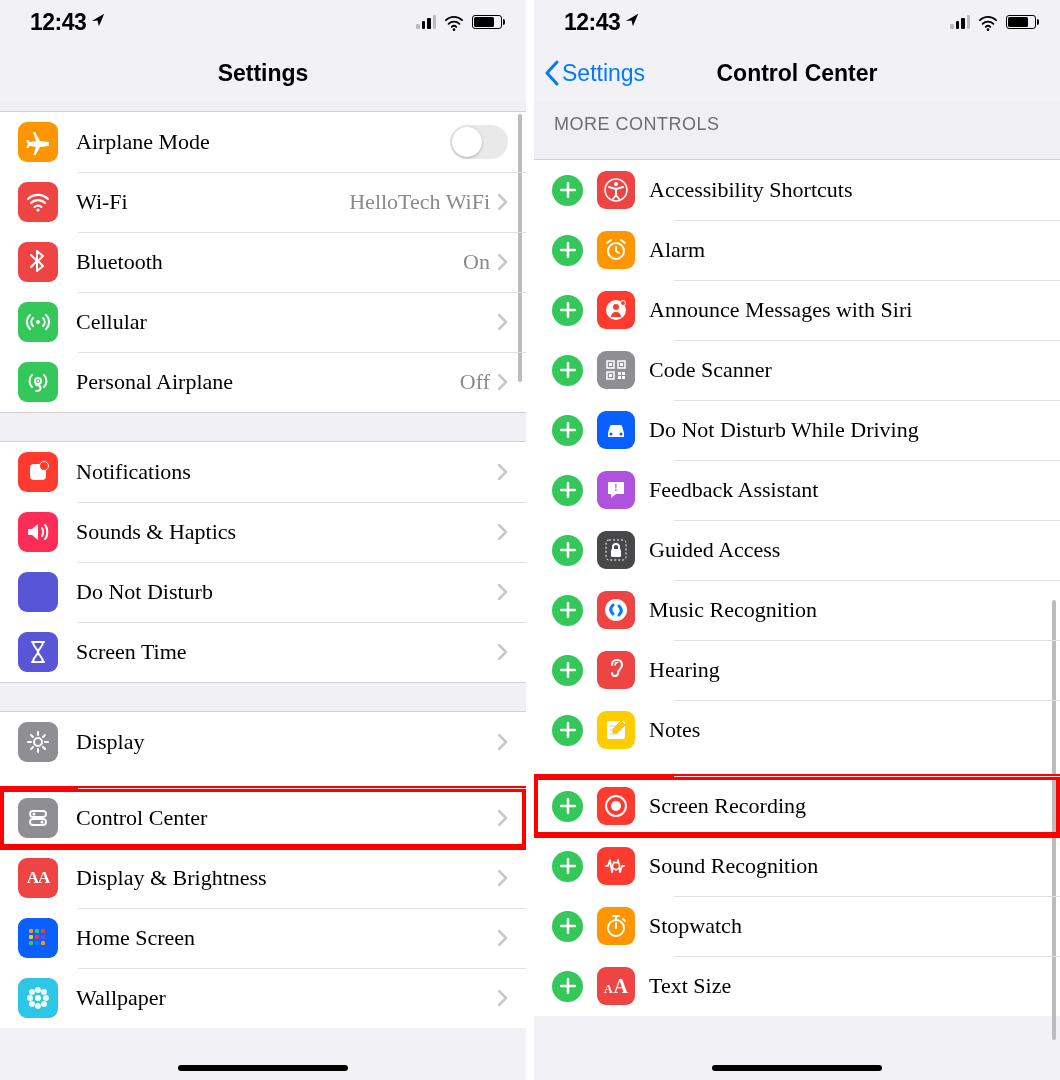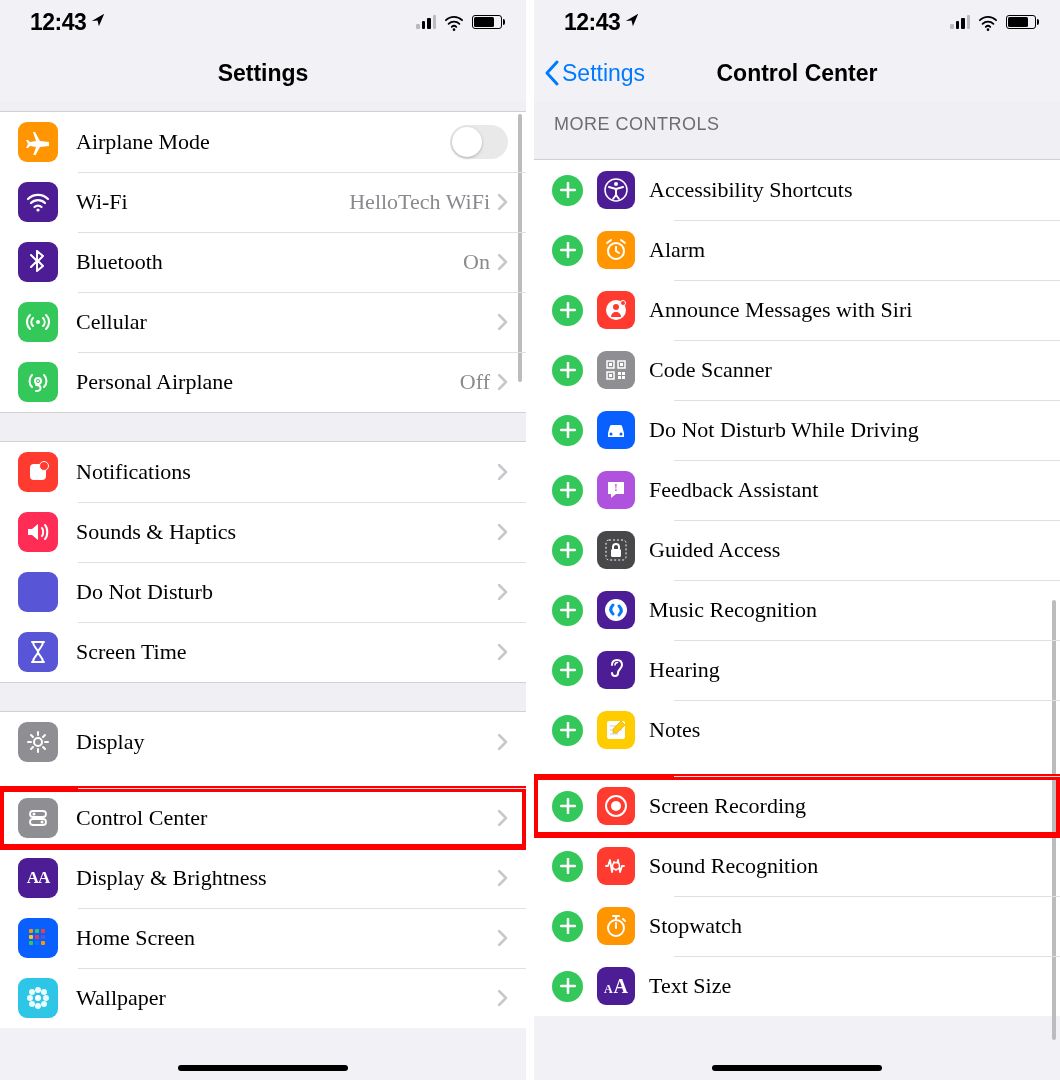--- a/index.html
+++ b/index.html
@@ -44,21 +44,21 @@
   .highlight{ outline:6px solid #ff0000; outline-offset:-4px; position:relative; z-index:5;margin-top:16px;}
   
   .addbtn{ width:31px; height:31px; border-radius:50%; background:#34c759; color:#fff; display:flex; align-items:center; justify-content:center; margin-right:14px; flex-shrink:0;}
   .addbtn svg{ width:16px; height:16px;}
   .phone2 .rows .row + .row:before{ left:140px;}
   .phone2 .row{ min-height:58px; padding:11px 18px;}
   .phone2 .appicon{ width:38px; height:38px; border-radius:9px; margin-right:14px;}
   .phone2 .label{ font-size:22px;}
   .home-ind{ position:absolute; bottom:9px; left:50%; transform:translateX(-50%); width:170px; height:6px; background:#000; border-radius:3px;}
   
-  .c-orange{background:#ff9500;} .c-blue{background:#4c1d95;} .c-green{background:#34c759;} .c-red{background:#ff3b30;} .c-pink{background:#ff2d55;} .c-purple{background:#5856d6;} .c-gray{background:#8e8e93;} .c-dgray{background:#48484a;} .c-bluedeep{background:#0a60ff;} .c-yellow{background:#ffcc00;} .c-purple2{background:#af52de;}
+  .c-orange{background:#ff9500;} .c-blue{background:#ef4444;} .c-green{background:#34c759;} .c-red{background:#ff3b30;} .c-pink{background:#ff2d55;} .c-purple{background:#5856d6;} .c-gray{background:#8e8e93;} .c-dgray{background:#48484a;} .c-bluedeep{background:#0a60ff;} .c-yellow{background:#ffcc00;} .c-purple2{background:#af52de;}
   
   .scroll2{ position:absolute; right:4px; width:4px; background:#bcbcbe; border-radius:2px;}
 </style>
 </head>
 <body>
 
 <svg width="0" height="0" style="position:absolute">
   <defs>
     <g id="i-chev">
         <path d="M1 1l7 7-7 7" stroke="currentColor" stroke-width="2.5" fill="none" stroke-linecap="round" stroke-linejoin="round"></path>

